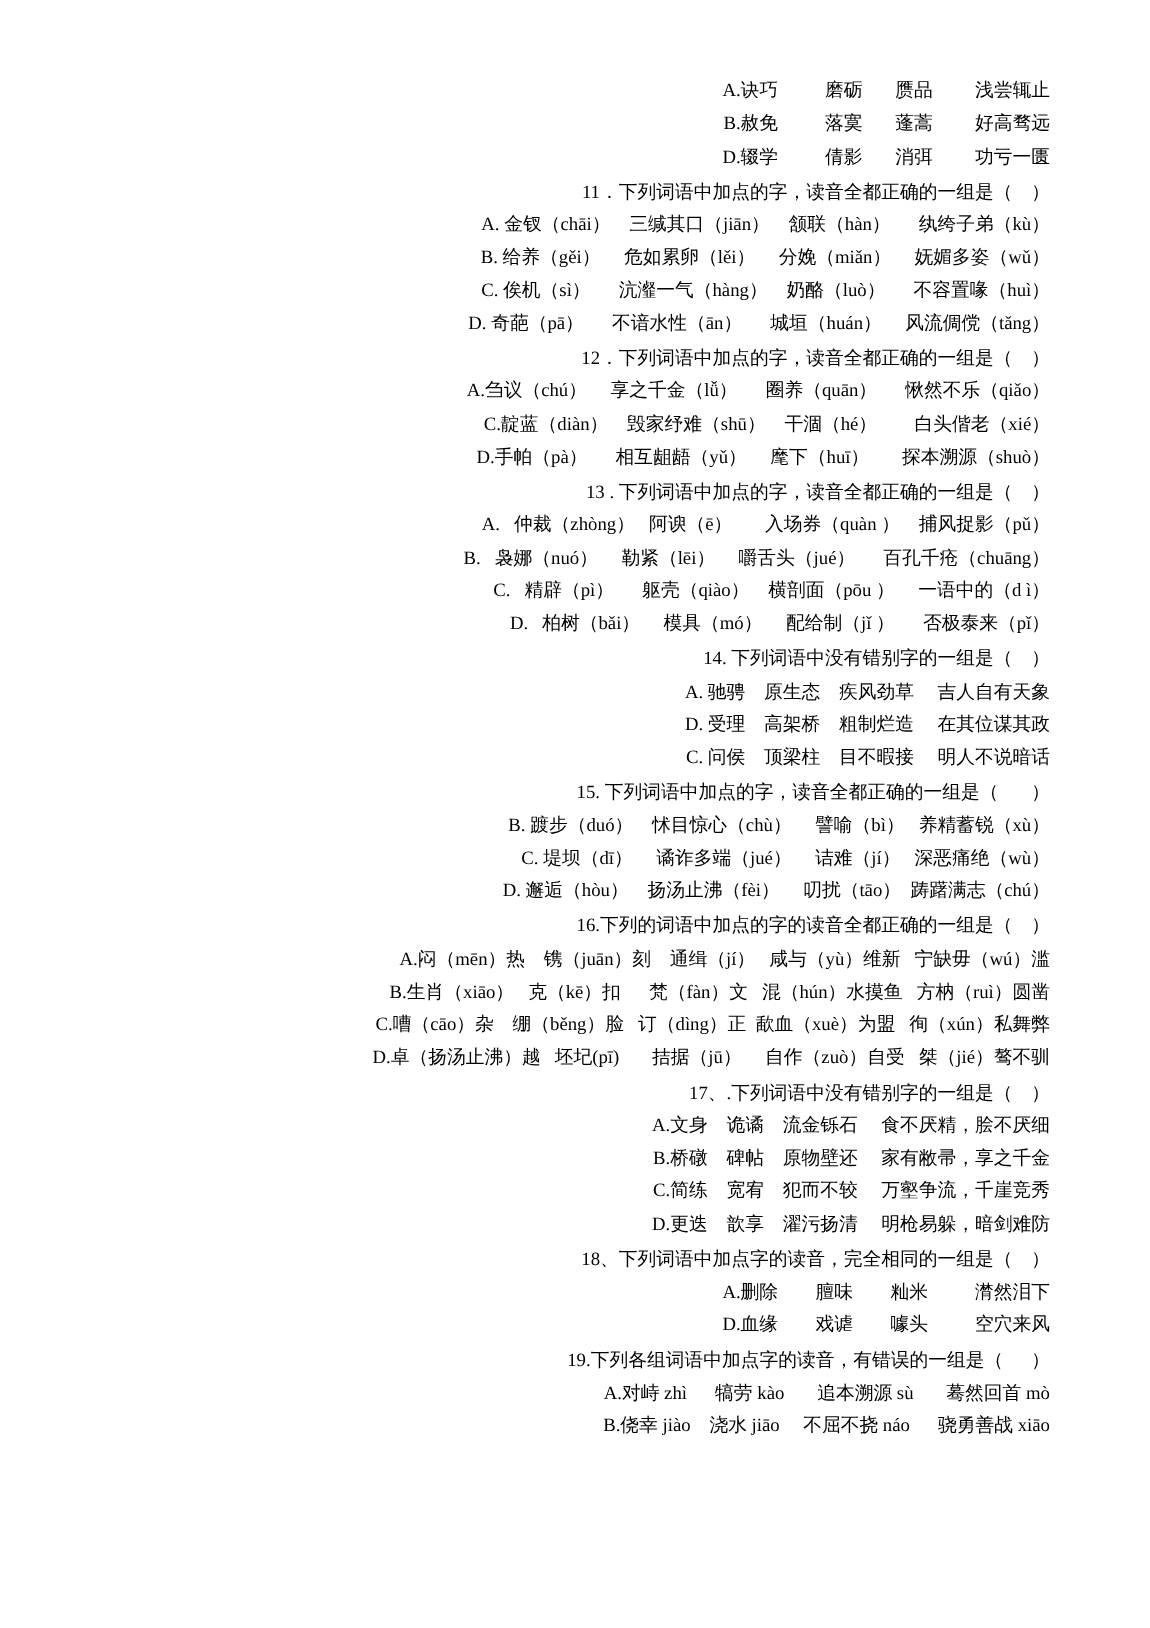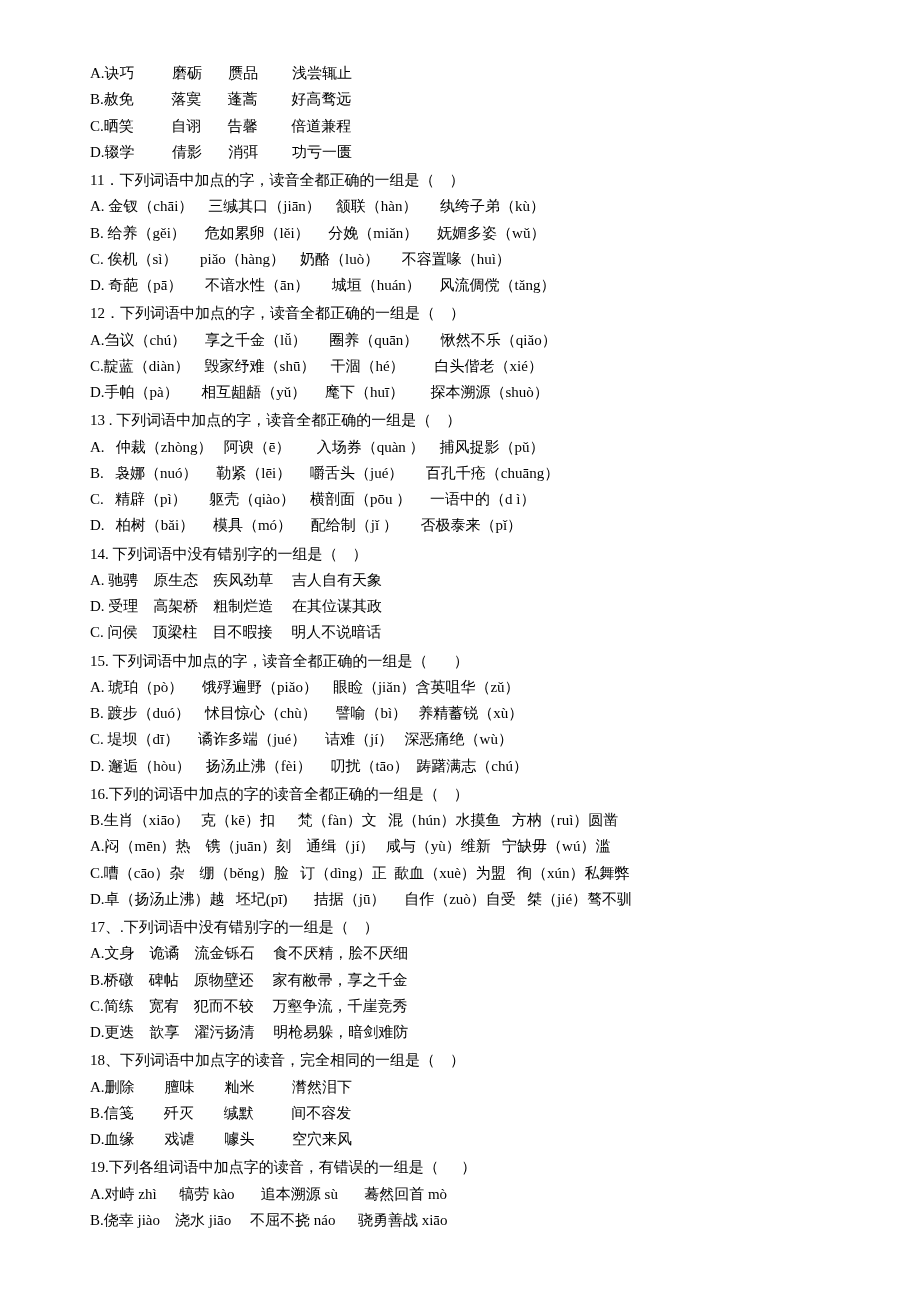--- a/index.html
+++ b/index.html
@@ -6,38 +6,37 @@
     font-family: "SimSun", "宋体", serif;
     font-size: 15px;
     line-height: 1.75;
     color: #000;
     background: #fff;
     margin: 0;
     padding: 60px 80px 60px 90px;
     width: 920px;
     box-sizing: border-box;
   }
-  .row { white-space: pre; }
+  .row { white-space: pre; text-align: right; }
   .q { margin-top: 2px; }
 </style>
 </head>
 <body>
 
 <div>
   <div class="row">A.诀巧          磨砺       赝品         浅尝辄止</div>
   <div class="row">B.赦免          落寞       蓬蒿         好高骛远</div>
-  <div class="row">C.晒笑          自诩       告馨         倍道兼程</div>
   <div class="row">D.辍学          倩影       消弭         功亏一匮</div>
 </div>
 
 <div class="q">
   <div class="row">11．下列词语中加点的字，读音全都正确的一组是（    ）</div>
   <div class="row">A. 金钗（chāi）    三缄其口（jiān）    颔联（hàn）      纨绔子弟（kù）</div>
   <div class="row">B. 给养（gěi）     危如累卵（lěi）     分娩（miǎn）     妩媚多姿（wǔ）</div>
-  <div class="row">C. 俟机（sì）      piǎo（hàng）    奶酪（luò）      不容置喙（huì）</div>
+  <div class="row">C. 俟机（sì）      沆瀣一气（hàng）    奶酪（luò）      不容置喙（huì）</div>
   <div class="row">D. 奇葩（pā）      不谙水性（ān）      城垣（huán）     风流倜傥（tǎng）</div>
 </div>
 
 <div class="q">
   <div class="row">12．下列词语中加点的字，读音全都正确的一组是（    ）</div>
   <div class="row">A.刍议（chú）     享之千金（lǚ）      圈养（quān）      愀然不乐（qiǎo）</div>
   <div class="row">C.靛蓝（diàn）    毁家纾难（shū）    干涸（hé）        白头偕老（xié）</div>
   <div class="row">D.手帕（pà）      相互龃龉（yǔ）     麾下（huī）       探本溯源（shuò）</div>
 </div>
 
@@ -51,46 +50,44 @@
 
 <div class="q">
   <div class="row">14. 下列词语中没有错别字的一组是（    ）</div>
   <div class="row">A. 驰骋    原生态    疾风劲草     吉人自有天象</div>
   <div class="row">D. 受理    高架桥    粗制烂造     在其位谋其政</div>
   <div class="row">C. 问侯    顶梁柱    目不暇接     明人不说暗话</div>
 </div>
 
 <div class="q">
   <div class="row">15. 下列词语中加点的字，读音全都正确的一组是（       ）</div>
-  <div class="row">A. 琥珀（pò）     饿殍遍野（piǎo）    眼睑（jiǎn）含英咀华（zǔ）</div>
   <div class="row">B. 踱步（duó）    怵目惊心（chù）     譬喻（bì）   养精蓄锐（xù）</div>
   <div class="row">C. 堤坝（dī）     谲诈多端（jué）     诘难（jí）   深恶痛绝（wù）</div>
   <div class="row">D. 邂逅（hòu）    扬汤止沸（fèi）     叨扰（tāo）  踌躇满志（chú）</div>
 </div>
 
 <div class="q">
   <div class="row">16.下列的词语中加点的字的读音全都正确的一组是（    ）</div>
+  <div class="row">A.闷（mēn）热    镌（juān）刻    通缉（jí）   咸与（yù）维新   宁缺毋（wú）滥</div>
   <div class="row">B.生肖（xiāo）   克（kē）扣      梵（fàn）文   混（hún）水摸鱼   方枘（ruì）圆凿</div>
-  <div class="row">A.闷（mēn）热    镌（juān）刻    通缉（jí）   咸与（yù）维新   宁缺毋（wú）滥</div>
   <div class="row">C.嘈（cāo）杂    绷（běng）脸   订（dìng）正  歃血（xuè）为盟   徇（xún）私舞弊</div>
   <div class="row">D.卓（扬汤止沸）越   坯圮(pī)       拮据（jū）     自作（zuò）自受   桀（jié）骜不驯</div>
 </div>
 
 <div class="q">
   <div class="row">17、.下列词语中没有错别字的一组是（    ）</div>
   <div class="row">A.文身    诡谲    流金铄石     食不厌精，脍不厌细</div>
   <div class="row">B.桥礅    碑帖    原物壁还     家有敝帚，享之千金</div>
   <div class="row">C.简练    宽宥    犯而不较     万壑争流，千崖竞秀</div>
   <div class="row">D.更迭    歆享    濯污扬清     明枪易躲，暗剑难防</div>
 </div>
 
 <div class="q">
   <div class="row">18、下列词语中加点字的读音，完全相同的一组是（    ）</div>
   <div class="row">A.删除        膻味        籼米          潸然泪下</div>
-  <div class="row">B.信笺        歼灭        缄默          间不容发</div>
   <div class="row">D.血缘        戏谑        噱头          空穴来风</div>
 </div>
 
 <div class="q">
   <div class="row">19.下列各组词语中加点字的读音，有错误的一组是（      ）</div>
   <div class="row">A.对峙 zhì      犒劳 kào       追本溯源 sù       蓦然回首 mò</div>
   <div class="row">B.侥幸 jiào    浇水 jiāo     不屈不挠 náo      骁勇善战 xiāo</div>
 </div>
 
 </body></html>

